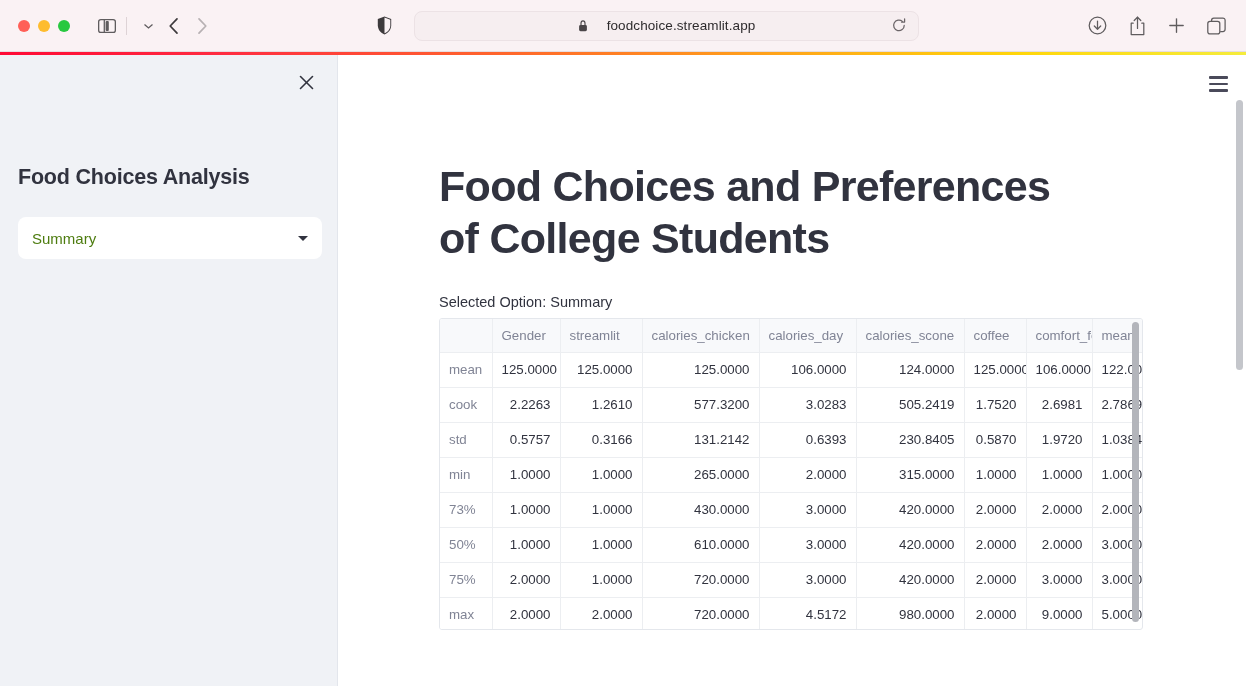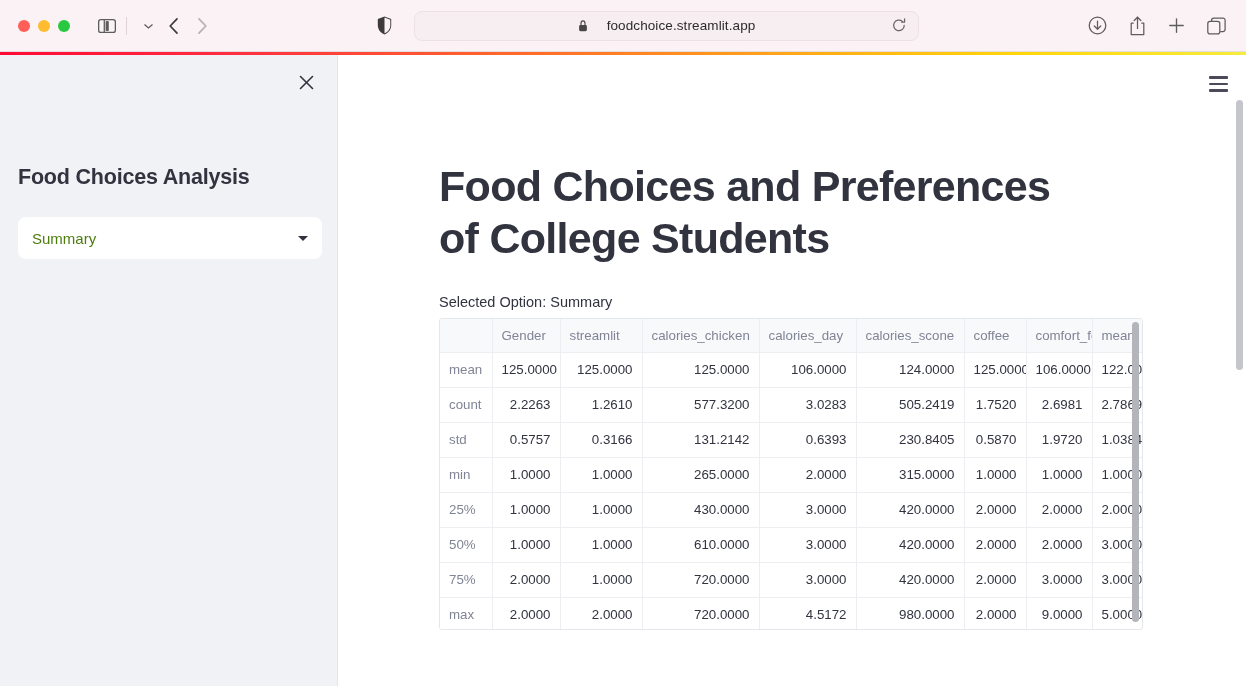--- a/index.html
+++ b/index.html
@@ -372,21 +372,21 @@
               <td class="c-0">125.0000</td>
               <td class="c-1">125.0000</td>
               <td class="c-2">125.0000</td>
               <td class="c-3">106.0000</td>
               <td class="c-4">124.0000</td>
               <td class="c-5">125.0000</td>
               <td class="c-6">106.0000</td>
               <td class="c-7">122.0000</td>
             </tr>
             <tr>
-              <td class="idx c-idx">count</td>
+              <td class="idx c-idx">cook</td>
               <td class="c-0">2.2263</td>
               <td class="c-1">1.2610</td>
               <td class="c-2">577.3200</td>
               <td class="c-3">3.0283</td>
               <td class="c-4">505.2419</td>
               <td class="c-5">1.7520</td>
               <td class="c-6">2.6981</td>
               <td class="c-7">2.7869</td>
             </tr>
             <tr>
@@ -405,21 +405,21 @@
               <td class="c-0">1.0000</td>
               <td class="c-1">1.0000</td>
               <td class="c-2">265.0000</td>
               <td class="c-3">2.0000</td>
               <td class="c-4">315.0000</td>
               <td class="c-5">1.0000</td>
               <td class="c-6">1.0000</td>
               <td class="c-7">1.0000</td>
             </tr>
             <tr>
-              <td class="idx c-idx">25%</td>
+              <td class="idx c-idx">73%</td>
               <td class="c-0">1.0000</td>
               <td class="c-1">1.0000</td>
               <td class="c-2">430.0000</td>
               <td class="c-3">3.0000</td>
               <td class="c-4">420.0000</td>
               <td class="c-5">2.0000</td>
               <td class="c-6">2.0000</td>
               <td class="c-7">2.0000</td>
             </tr>
             <tr>

